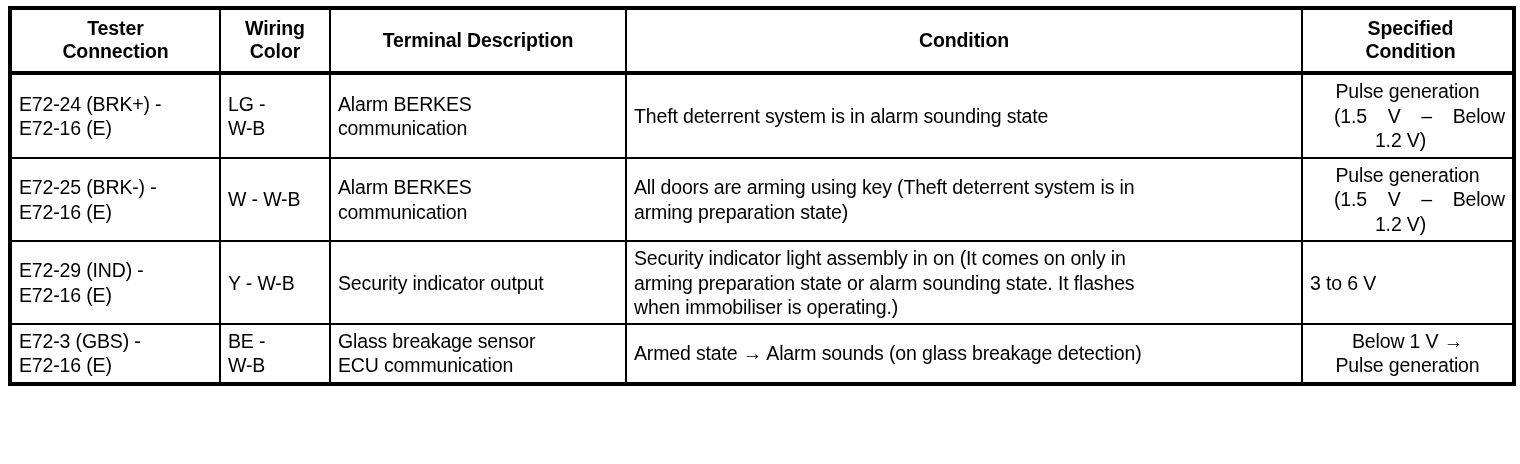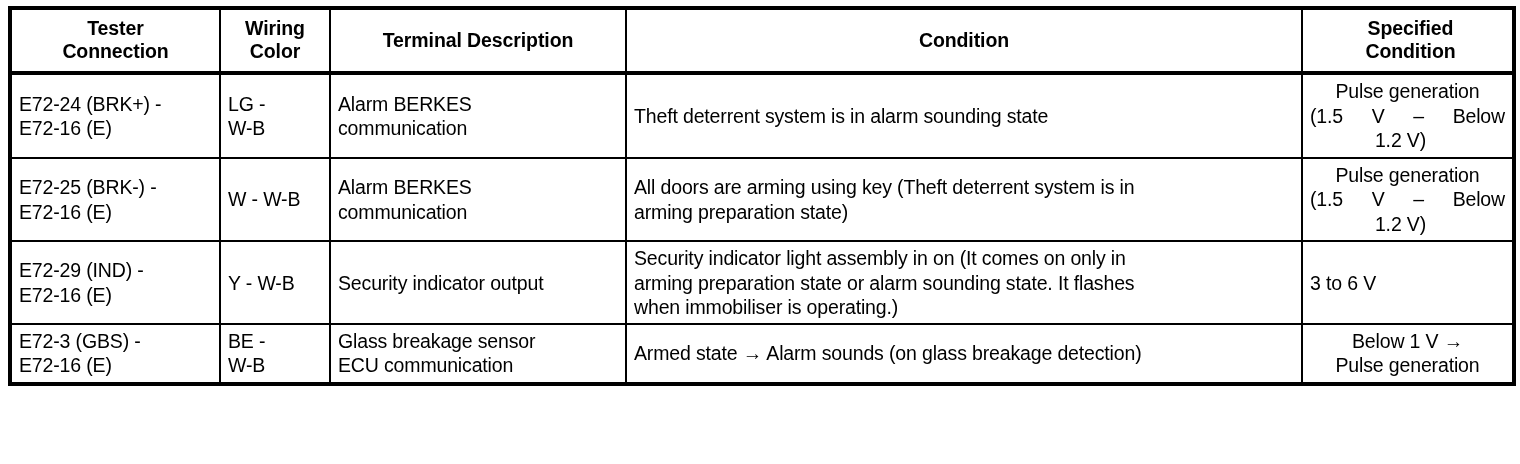--- a/index.html
+++ b/index.html
@@ -70,20 +70,21 @@
   .pulse {
     text-align: center;
     line-height: 1.26;
   }
   .pulse .l1 { display: block; text-align: center; }
   .pulse .l2 {
     display: block;
     text-align: justify;
     text-align-last: justify;
     white-space: nowrap;
+    margin-left: 24px;
   }
   .pulse .l3 { display: block; text-align: center; padding-right: 14px; }
 
   .spec-two {
     text-align: center;
     line-height: 1.26;
   }
   .spec-two span { display: block; }
 
   .nowrap { white-space: nowrap; }

